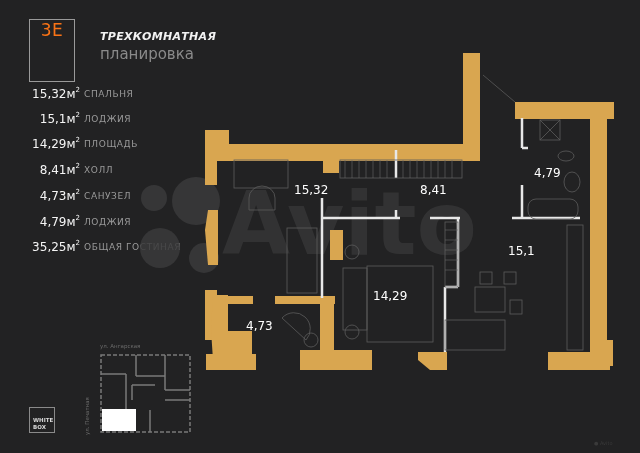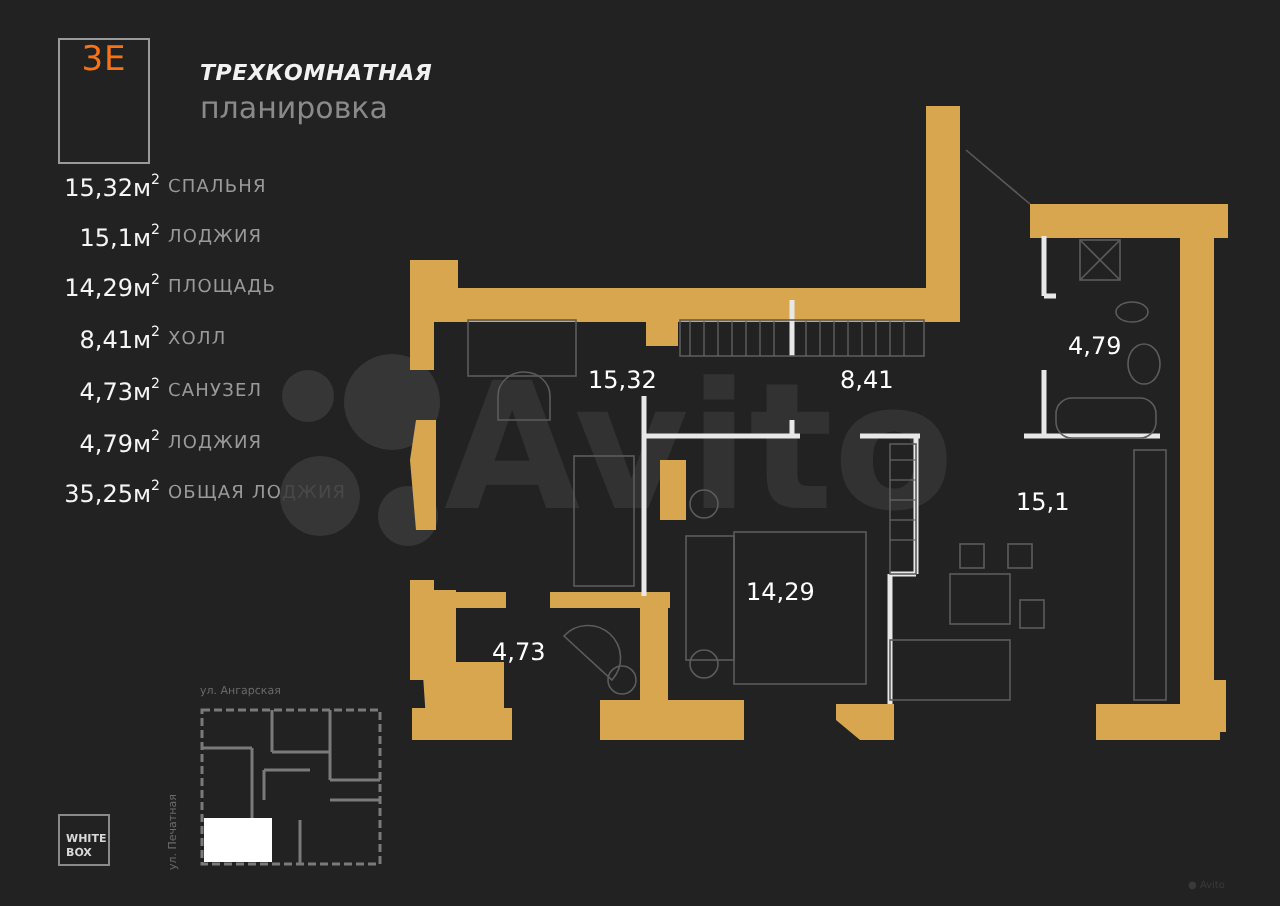--- a/index.html
+++ b/index.html
@@ -48,21 +48,21 @@
   <div class="area-row" style="top:102px">
     <span class="area-val"><span>4,73</span><span>м</span><sup>2</sup></span>
     <span class="area-lbl">САНУЗЕЛ</span>
   </div>
   <div class="area-row" style="top:128px">
     <span class="area-val"><span>4,79</span><span>м</span><sup>2</sup></span>
     <span class="area-lbl">ЛОДЖИЯ</span>
   </div>
   <div class="area-row" style="top:153px">
     <span class="area-val"><span>35,25</span><span>м</span><sup>2</sup></span>
-    <span class="area-lbl">ОБЩАЯ ЛОДЖИЯ</span>
+    <span class="area-lbl">ОБЩАЯ ГОСТИНАЯ</span>
   </div>
 </div>
 
 <svg class="plan" viewBox="0 0 640 453" xmlns="http://www.w3.org/2000/svg">
 
   <g fill="#3a3a3b" opacity="0.85">
     <circle cx="154" cy="198" r="13"></circle>
     <circle cx="196" cy="201" r="24"></circle>
     <circle cx="160" cy="248" r="20"></circle>
     <circle cx="204" cy="258" r="15"></circle>

